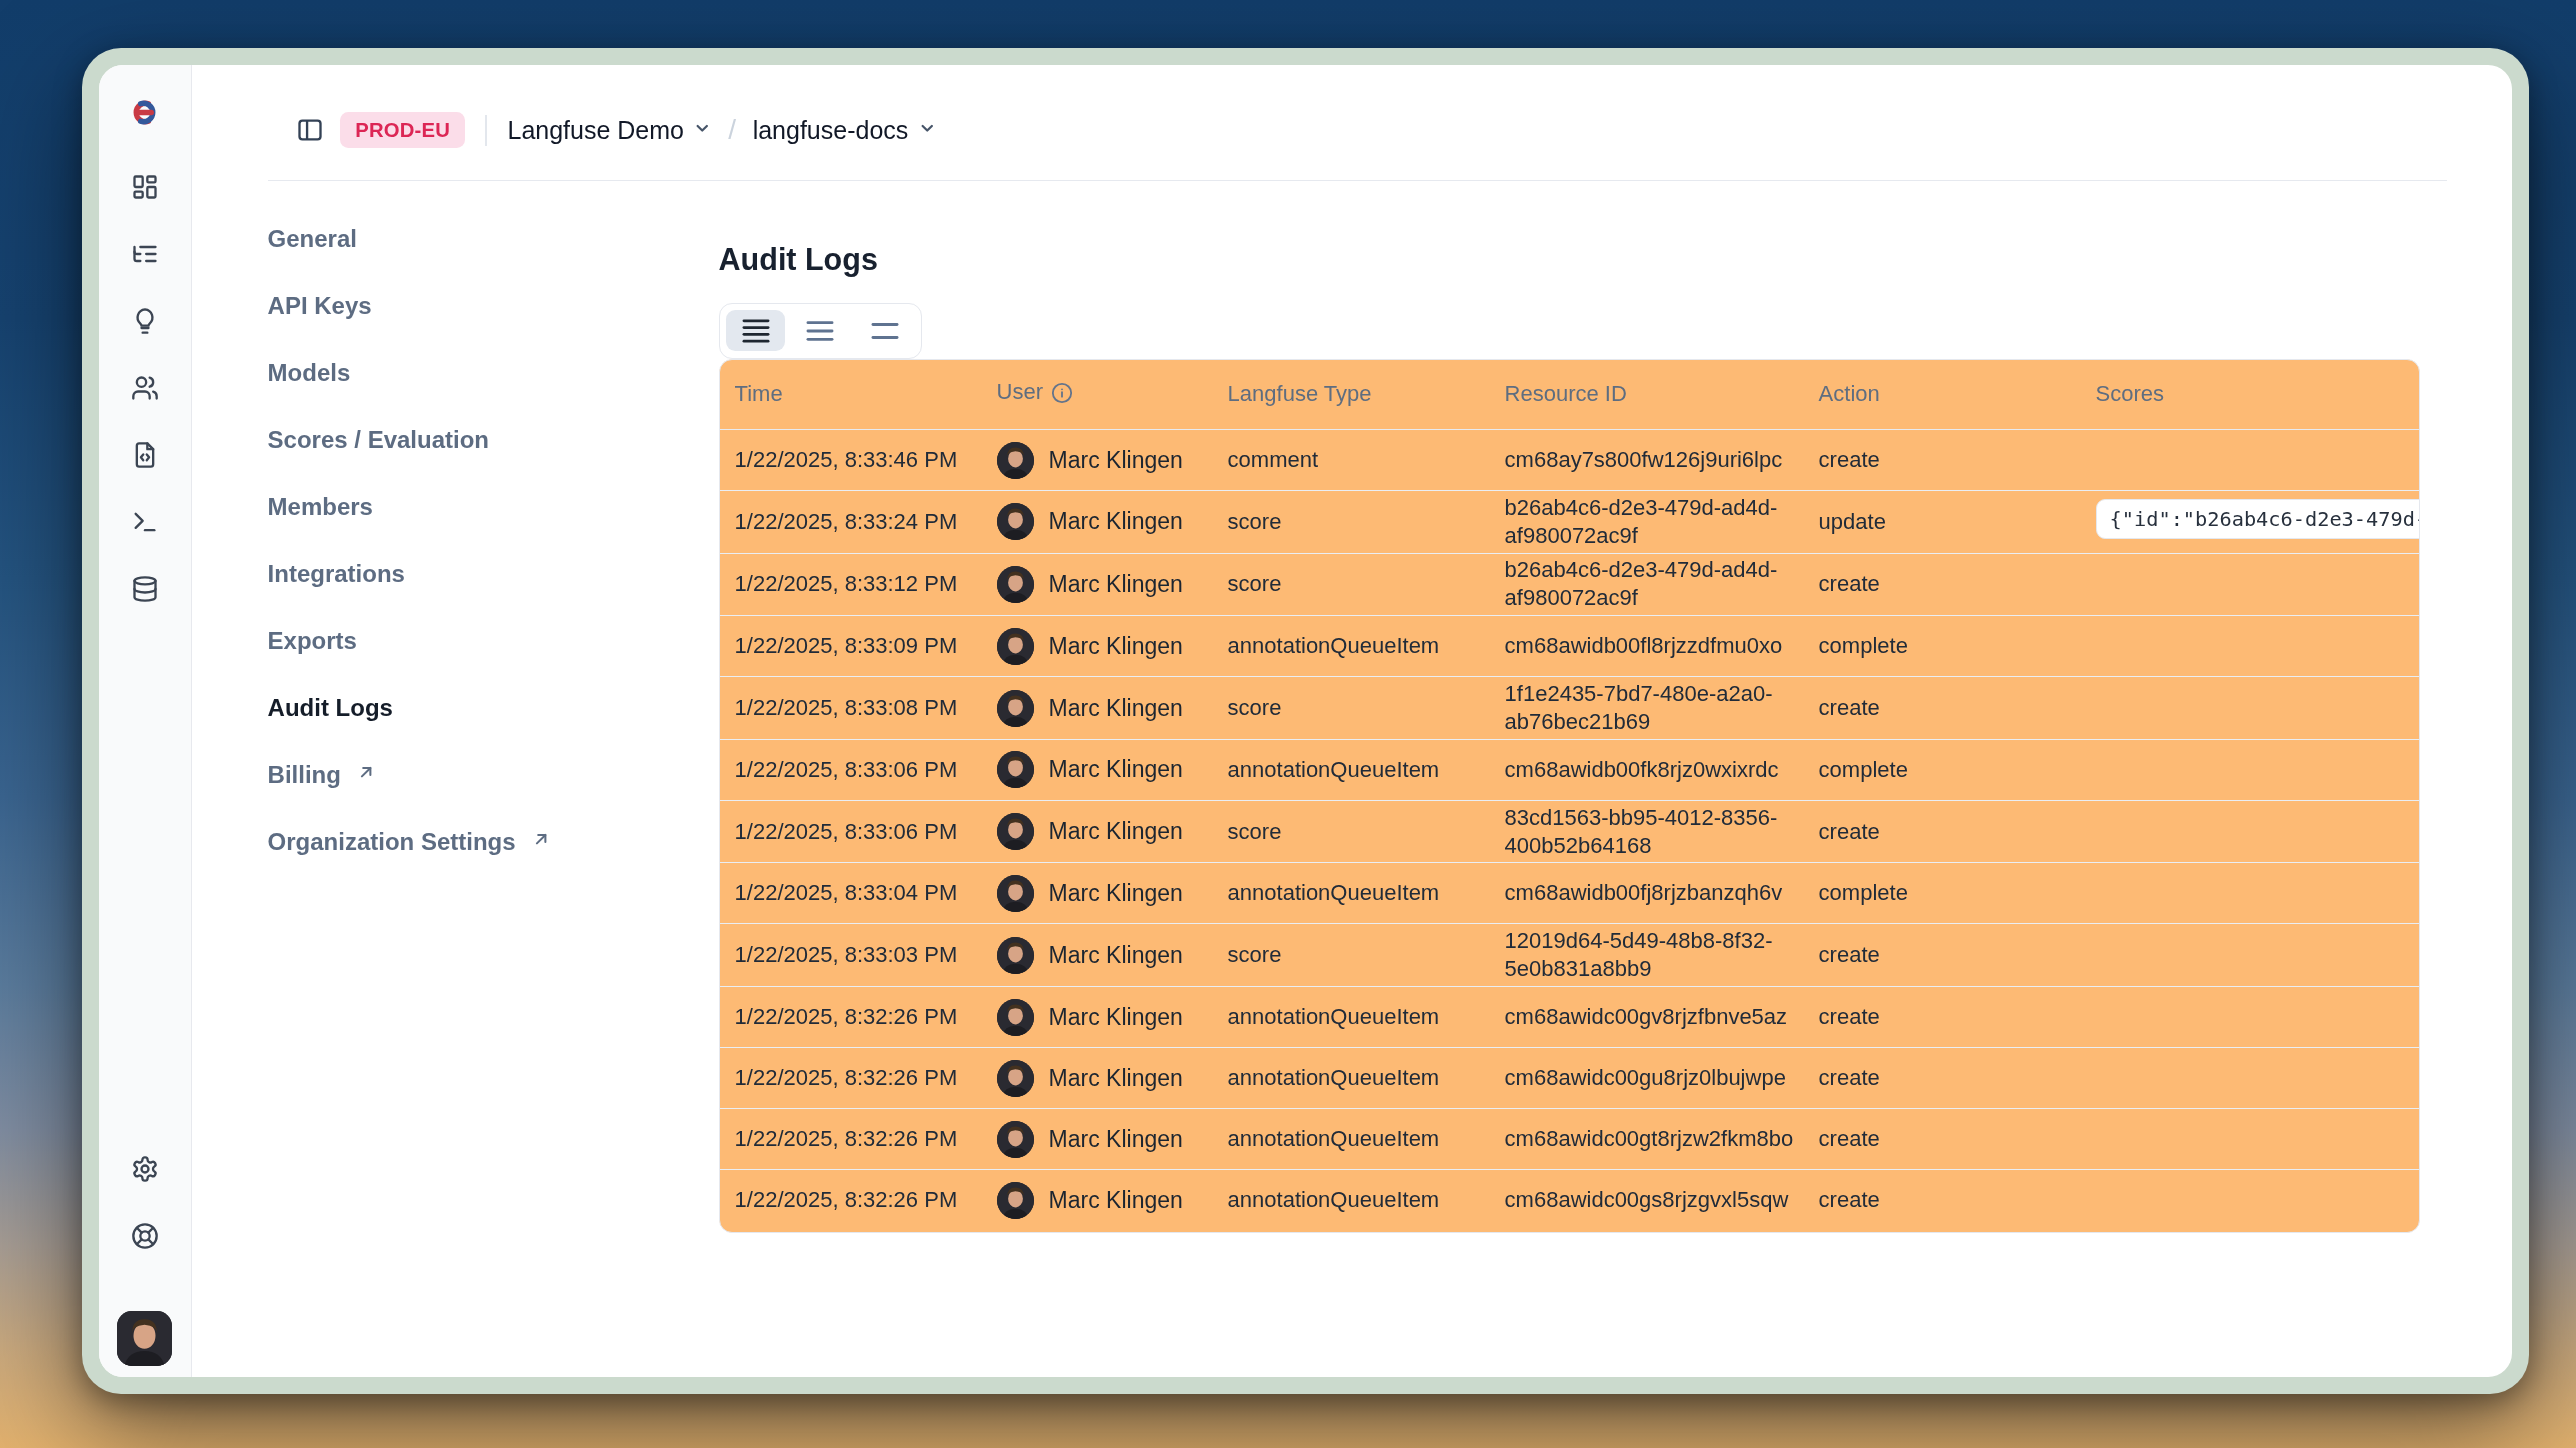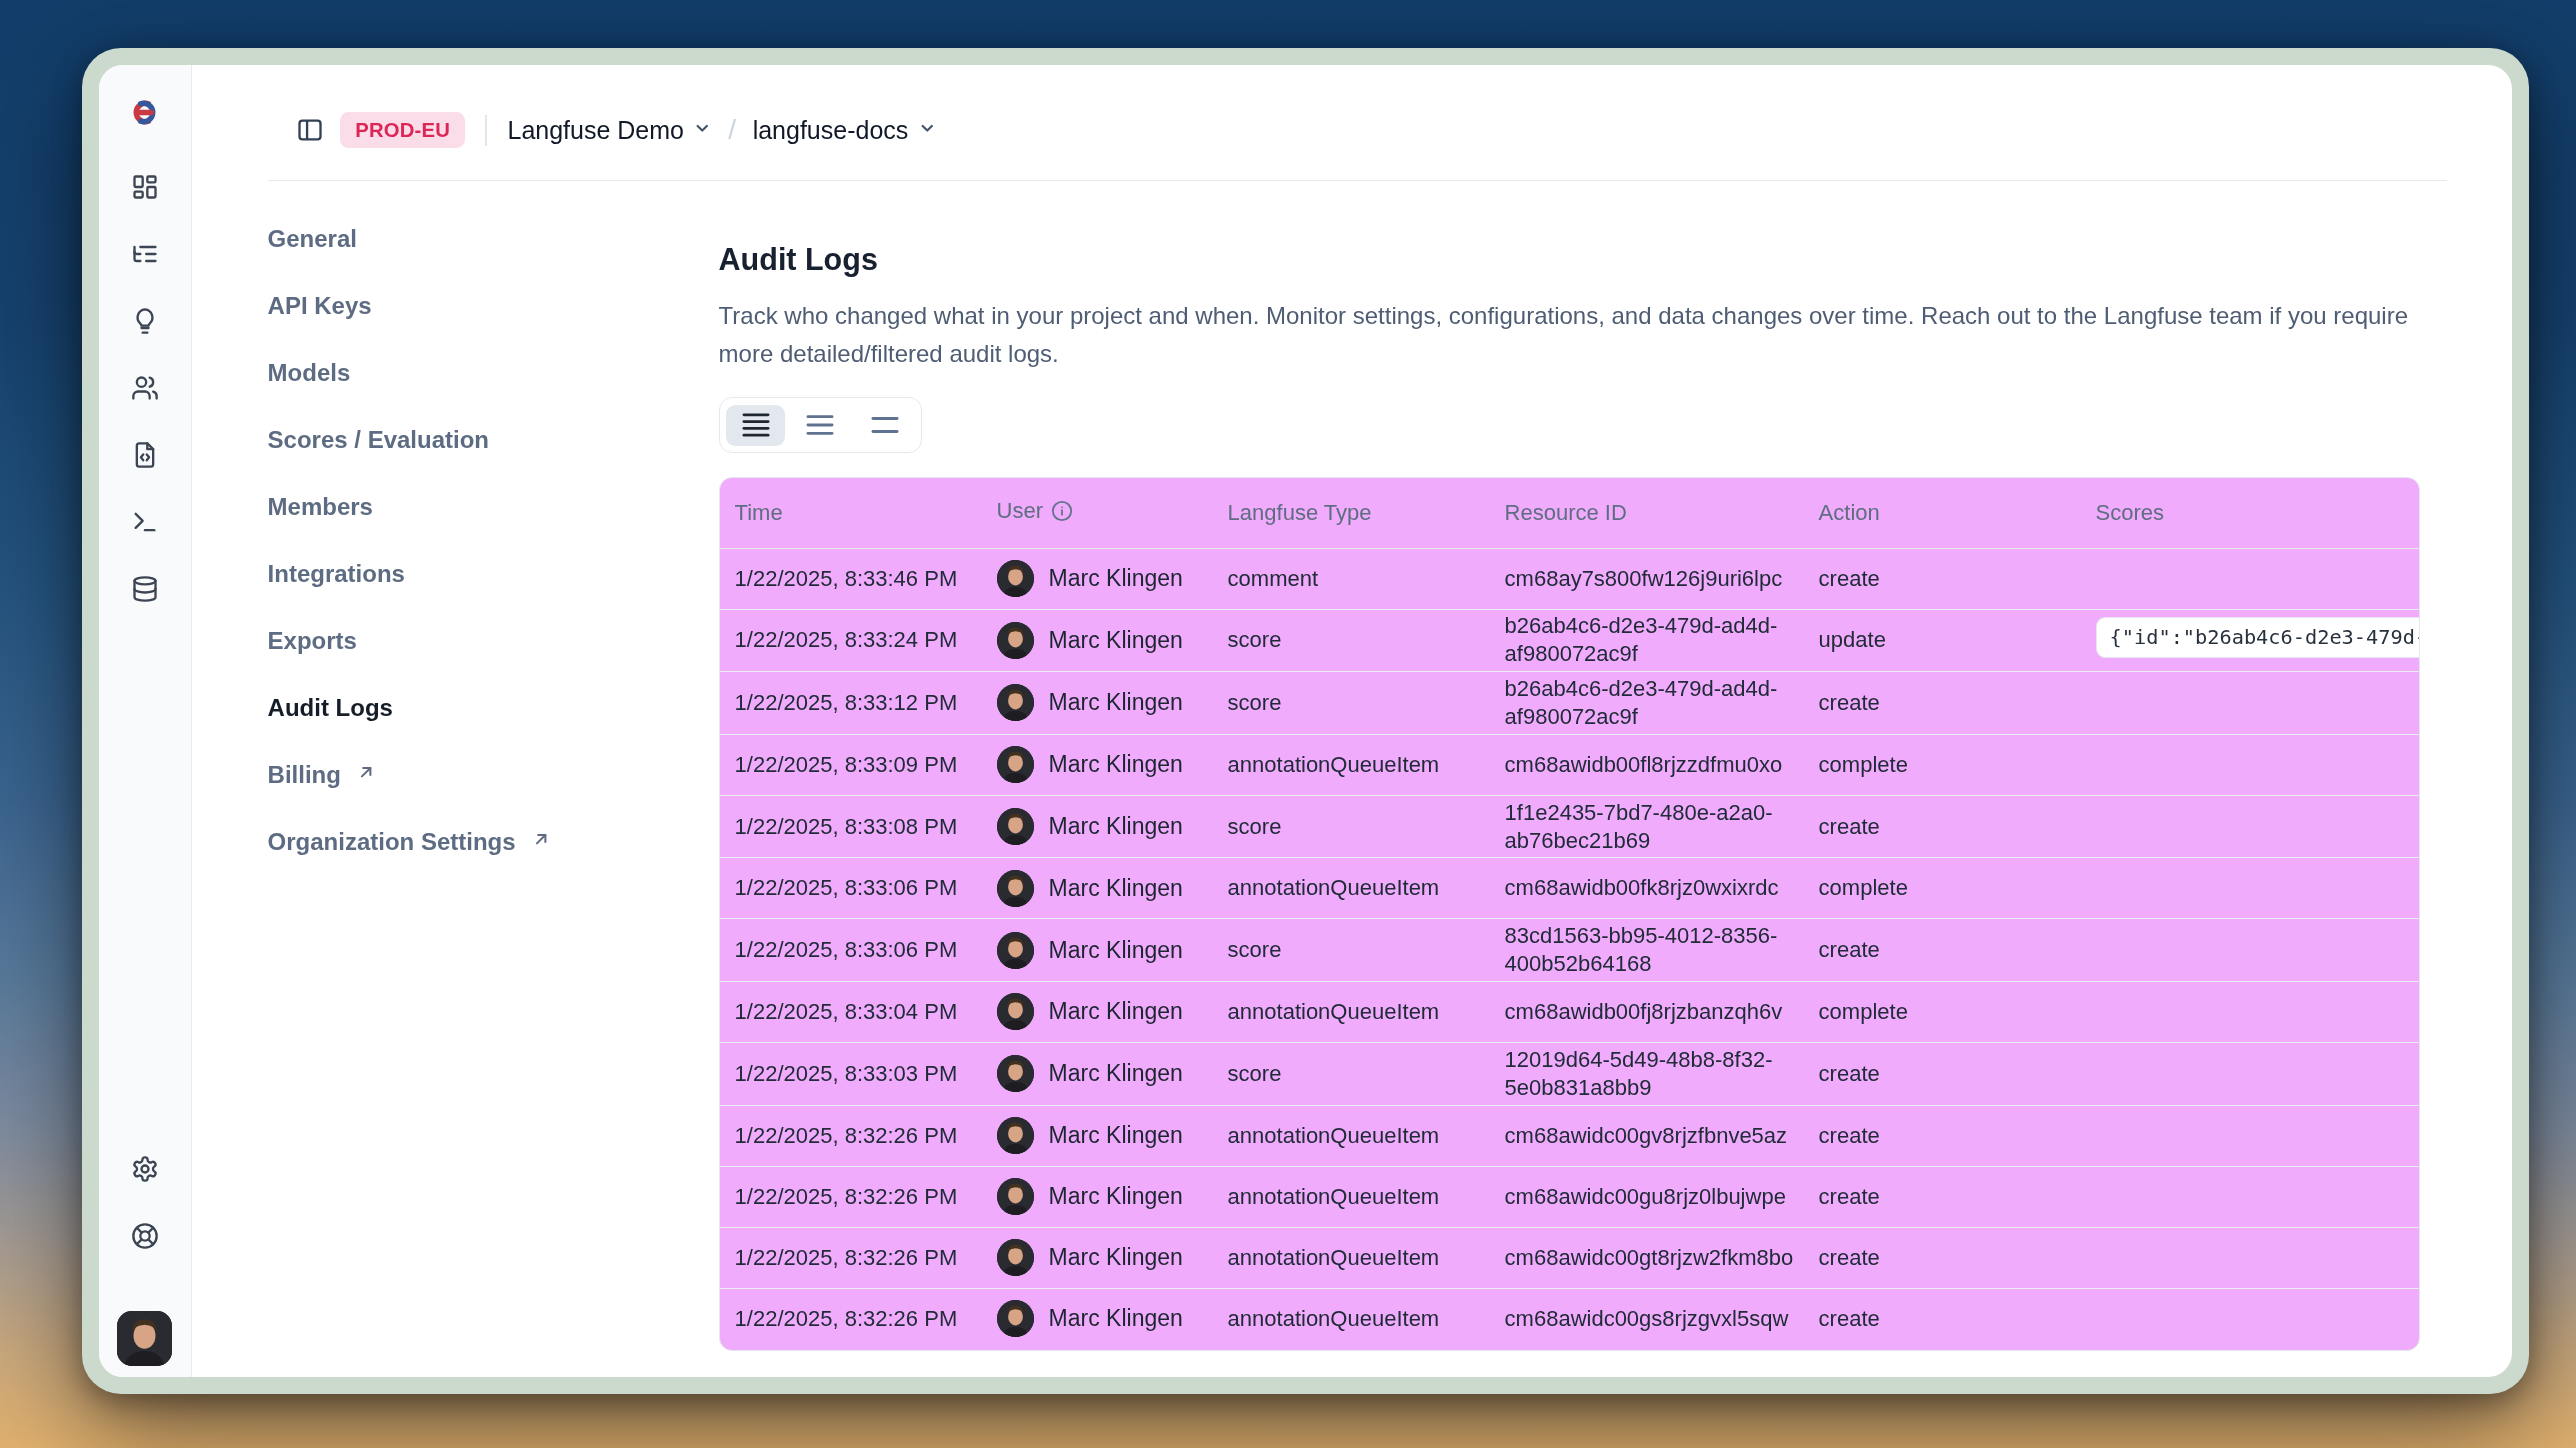--- a/index.html
+++ b/index.html
@@ -73,22 +73,22 @@
     border:1.8px solid #e5e8ee; border-radius:13px; background:#fff;
   }
   .density .dbtn {
     width:59px; height:41px; border-radius:9.2px; display:flex;
     align-items:center; justify-content:center; cursor:pointer;
   }
   .density .dbtn.sel { background:#e3e8ef; }
   .density svg { width:28px; height:26px; }
   
   .card {
-    margin-top:24px; width:1701px; height:874px;
-    border:1.8px solid #e5e8ee; border-radius:13px; overflow:hidden; background:#f0abfc;
+    width:1701px; height:874px;
+    border:1.8px solid #e5e8ee; border-radius:13px; overflow:hidden; background:#fdba74;
   }
   table { width:100%; border-collapse:collapse; table-layout:fixed; }
   th {
     height:70px; text-align:left; font-size:22px; font-weight:500; color:#5e6d80;
     border-bottom:1.8px solid #e7eaf0; padding:0 11px 0 0; vertical-align:middle;
   }
   th:first-child, td:first-child { padding-left:15px; }
   td {
     height:61px; font-size:22px; color:#212b38; vertical-align:middle;
     padding:2.8px 11px 2.8px 0; border-top:0.9px solid #eaeef3;
@@ -277,21 +277,20 @@
                 <span class="ext"><svg viewBox="0 0 24 24">
                     <path d="M7 17 17 7"></path>
                     <path d="M8.5 7H17v8.5"></path>
                   </svg></span>
               </li>
             </ul>
         </div>
 
         <div class="content">
           <h2>Audit Logs</h2>
-          <p class="desc">Track who changed what in your project and when. Monitor settings, configurations, and data changes over time. Reach out to the Langfuse team if you require more detailed/filtered audit logs.</p>
 
           <div class="density">
             <span class="dbtn sel">
               <svg viewBox="0 0 30 28">
                   <g stroke="#1e2630" stroke-width="3" stroke-linecap="round">
                     <line x1="2" y1="3" x2="28" y2="3"></line>
                     <line x1="2" y1="10.3" x2="28" y2="10.3"></line>
                     <line x1="2" y1="17.6" x2="28" y2="17.6"></line>
                     <line x1="2" y1="25" x2="28" y2="25"></line>
                   </g>

